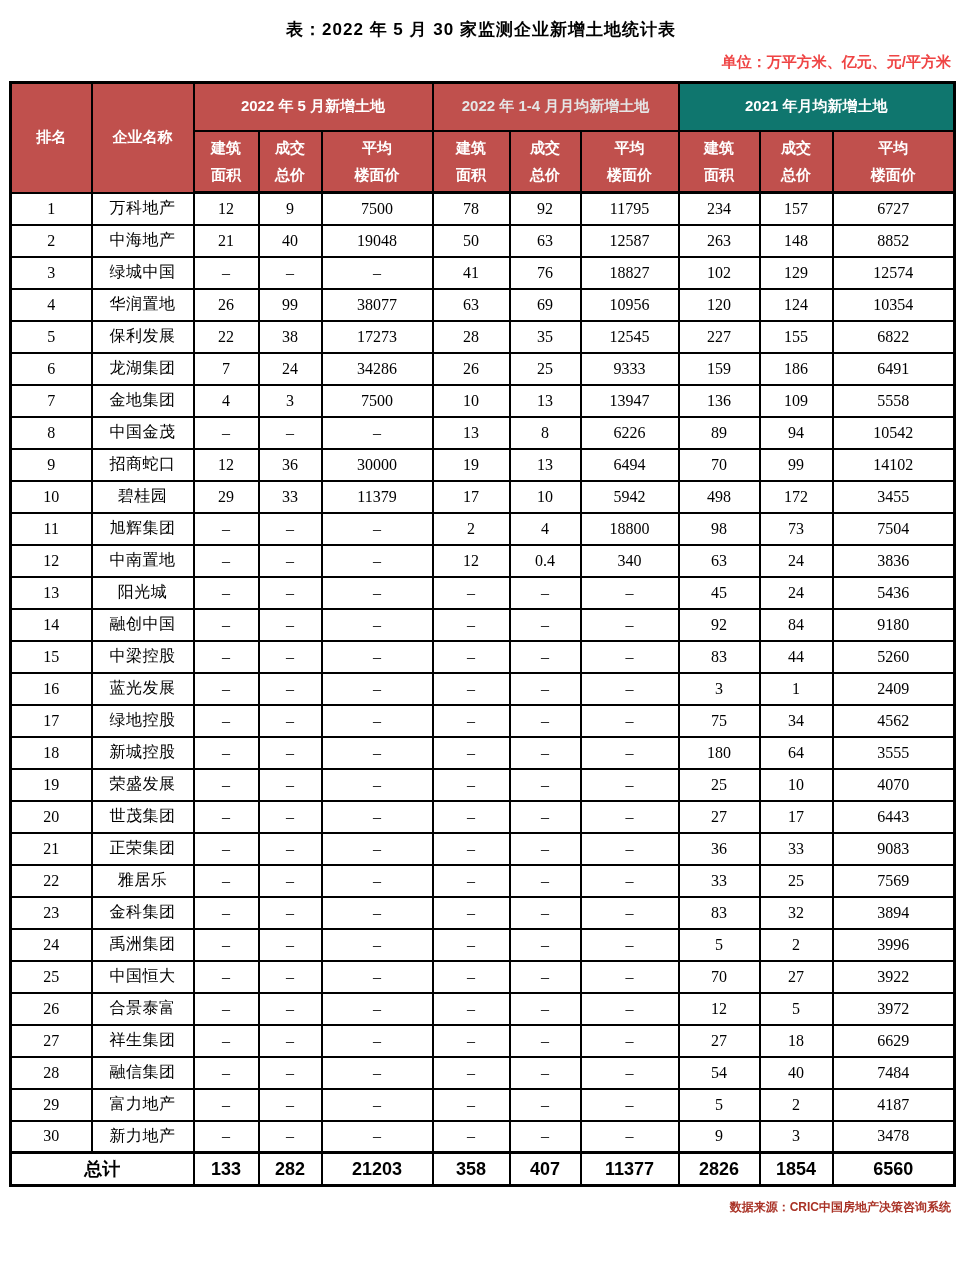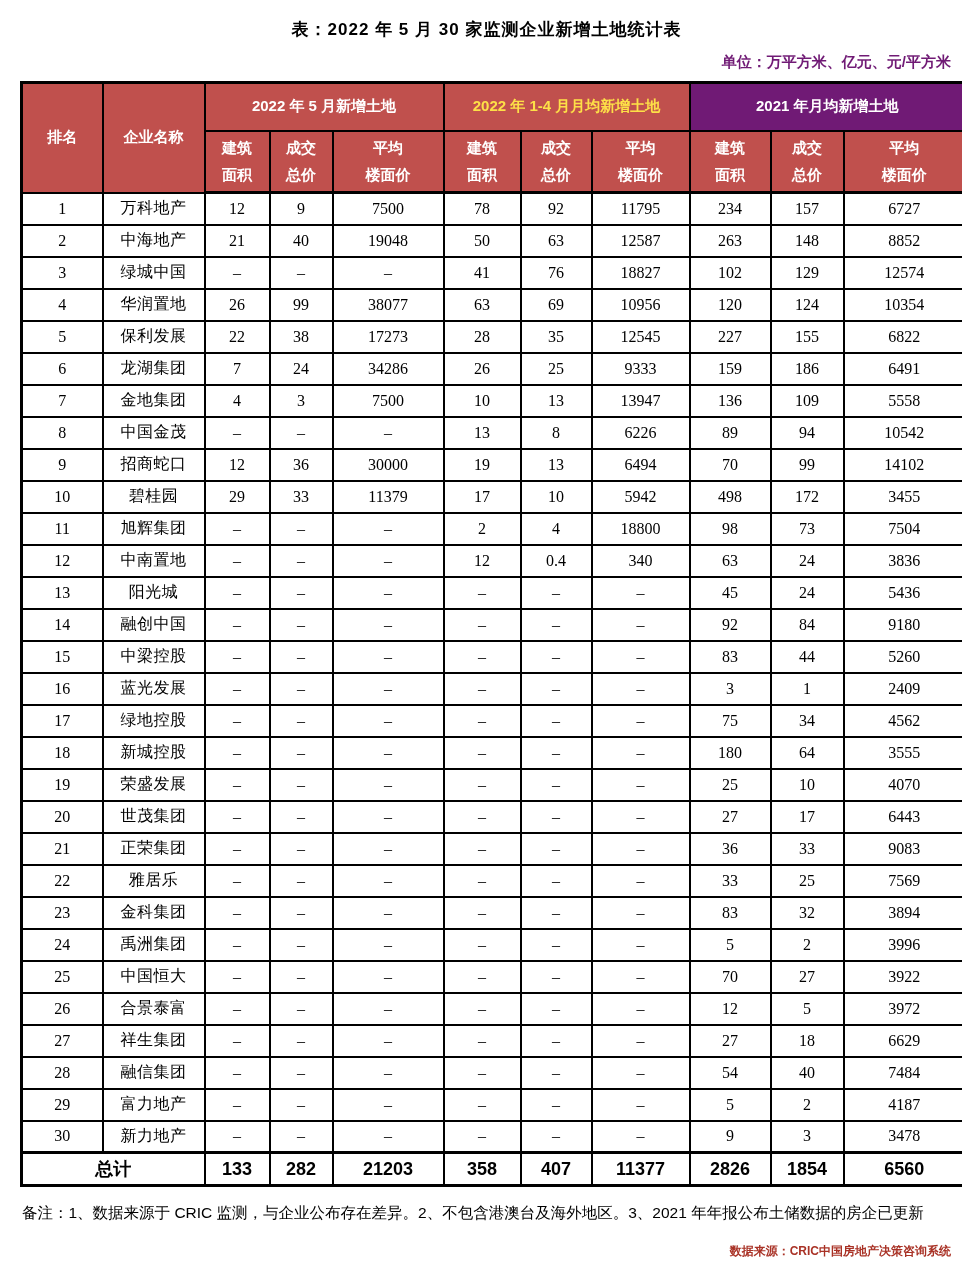--- a/index.html
+++ b/index.html
@@ -5,21 +5,21 @@
   * { box-sizing: border-box; }
   html, body { margin: 0; padding: 0; }
   body {
     width: 962px;
     height: 1274px;
     background: #ffffff;
     font-family: "Liberation Sans", sans-serif;
     color: #000;
     overflow: hidden;
   }
-  .page { padding: 8px 9px 0 20px; }
+  .page { padding: 8px 9px 0 9px; }
 
   .title {
     text-align: center;
     font-weight: bold;
     font-size: 17px;
     letter-spacing: 1px;
     margin: 10px 0 12px 0;
     color: #000;
   }
   .unit-note {
@@ -92,43 +92,43 @@
   }
   .accent { color: #A93226; }
 </style>
 </head>
 <body>
 
 <div class="page">
 
   <div class="title">表：2022 年 5 月 30 家监测企业新增土地统计表</div>
 
-  <div class="unit-note accent" style="color: #701a75;">单位：万平方米、亿元、元/平方米</div>
+  <div class="unit-note accent" style="color: #ef4444;">单位：万平方米、亿元、元/平方米</div>
 
   <table class="stat">
     <colgroup>
       <col style="width:81px">
         <col style="width:102px">
       <col style="width:65px">
         <col style="width:63px">
         <col style="width:111px">
       <col style="width:77px">
         <col style="width:71px">
         <col style="width:98px">
       <col style="width:81px">
         <col style="width:73px">
         <col style="width:122px">
     </colgroup>
     <thead>
       <tr class="group-row">
         <th class="corner" rowspan="2" style="background: rgb(192, 80, 77); color: rgb(255, 255, 255);">排名</th>
         <th class="corner" rowspan="2" style="background: rgb(192, 80, 77); color: rgb(255, 255, 255);">企业名称</th>
         <th colspan="3" style="background: rgb(192, 80, 77); color: rgb(255, 255, 255);">2022 年 5 月新增土地</th>
-        <th colspan="3" style="background: rgb(192, 80, 77); color: #fde047;">2022 年 1-4 月月均新增土地</th>
-        <th colspan="3" style="background: #701a75; color: rgb(255, 255, 255); margin-left: 8px;">2021 年月均新增土地</th>
+        <th colspan="3" style="background: rgb(192, 80, 77); color: #e5e5e5;">2022 年 1-4 月月均新增土地</th>
+        <th colspan="3" style="background: #0f766e; color: rgb(255, 255, 255); margin-left: 8px;">2021 年月均新增土地</th>
       </tr>
       <tr class="sub-row" id="subheader-row">
           <th style="background: rgb(192, 80, 77); color: rgb(255, 255, 255);">建筑
 面积</th>
           <th style="background: rgb(192, 80, 77); color: rgb(255, 255, 255);">成交
 总价</th>
           <th style="background: rgb(192, 80, 77); color: rgb(255, 255, 255);">平均
 楼面价</th>
           <th style="background: rgb(192, 80, 77); color: rgb(255, 255, 255);">建筑
 面积</th>
@@ -545,17 +545,16 @@
           <td>358</td>
           <td>407</td>
           <td>11377</td>
           <td>2826</td>
           <td>1854</td>
           <td>6560</td>
         </tr>
     </tfoot>
   </table>
 
-  <div class="notes">备注：1、数据来源于 CRIC 监测，与企业公布存在差异。2、不包含港澳台及海外地区。3、2021 年年报公布土储数据的房企已更新</div>
 
   <div class="source-line accent" style="color: rgb(169, 50, 38);">数据来源：CRIC中国房地产决策咨询系统</div>
 
 </div>
 
 </body></html>

